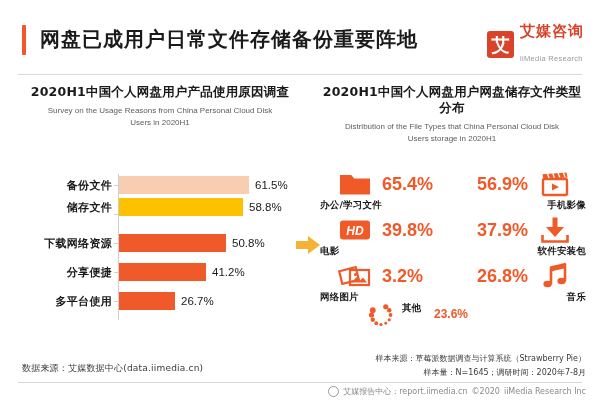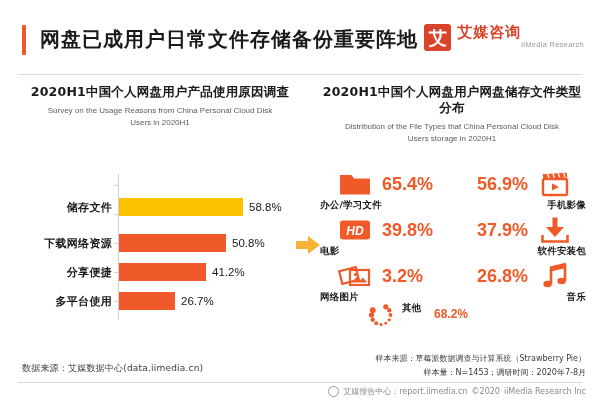--- a/index.html
+++ b/index.html
@@ -29,21 +29,21 @@
   }
   .logo{
     position:absolute;right:16px;top:24px;
     display:flex;align-items:center;gap:6px;
   }
   .logo-mark{
     width:27px;height:27px;border-radius:3px;background:#d8432a;
     color:#fff;font-size:18px;font-weight:bold;line-height:27px;
     text-align:center;font-family:"DejaVu Sans","Liberation Sans",sans-serif;
   }
-  .logo-text{display:flex;flex-direction:row;justify-content:center;}
+  .logo-text{display:flex;flex-direction:column;justify-content:center;}
   .logo-cn{
     font-size:15px;font-weight:bold;color:#d8432a;letter-spacing:1px;
     line-height:15px;font-family:"DejaVu Sans","Liberation Sans",sans-serif;
   }
   .logo-en{
     font-size:7.5px;color:#9a9a9a;letter-spacing:.3px;line-height:11px;
     margin-top:14px;
   }
 
   .divider{
@@ -185,20 +185,25 @@
   <div class="panel-left">
     <div class="panel-title-cn">2020H1中国个人网盘用户产品使用原因调查</div>
     <div class="panel-title-en">
       <div>Survey on the Usage Reasons from China Personal Cloud Disk</div>
       <div>Users in 2020H1</div>
     </div>
 
     <div class="chart" id="bar-chart">
       <div class="axis"></div>
     <div class="axis-tick" style="top: 13px;"></div>
+        <div class="bar-row" style="top: 2px;">
+          <div class="bar-label">备份文件</div>
+          <div class="bar-fill" style="width: 130px; background: rgb(248, 205, 178);"></div>
+          <div class="bar-value" style="left: 241px;">61.5%</div>
+        </div>
         <div class="axis-tick" style="top: 42px;"></div>
         <div class="bar-row" style="top: 24px;">
           <div class="bar-label">储存文件</div>
           <div class="bar-fill" style="width: 124px; background: rgb(252, 194, 0);"></div>
           <div class="bar-value" style="left: 235px;">58.8%</div>
         </div>
         <div class="axis-tick" style="top: 71px;"></div>
         <div class="bar-row" style="top: 60px;">
           <div class="bar-label">下载网络资源</div>
           <div class="bar-fill" style="width: 107px; background: rgb(240, 90, 42);"></div>
@@ -309,29 +314,29 @@
               <circle cx="21.23" cy="17.75" r="1.6" fill="#ef5a28"></circle>
               <circle cx="17.75" cy="21.23" r="1.4" fill="#ef5a28"></circle>
               <circle cx="13.00" cy="22.50" r="1.6" fill="#ef5a28"></circle>
               <circle cx="8.25" cy="21.23" r="1.9" fill="#ef5a28"></circle>
               <circle cx="4.77" cy="17.75" r="2.2" fill="#ef5a28"></circle>
               <circle cx="3.50" cy="13.00" r="2.6" fill="#ef5a28"></circle>
               <circle cx="4.77" cy="8.25" r="2.9" fill="#ef5a28"></circle>
             </svg>
           </div>
           <div class="cat-label-other">其他</div>
-          <div class="pct-other">68.2%</div>
+          <div class="pct-other">23.6%</div>
         </div>
       </div>
   </div>
 
   <div class="footer-left">数据来源：艾媒数据中心(data.iimedia.cn)</div>
   <div class="footer-right">
     <div>样本来源：草莓派数据调查与计算系统（Strawberry Pie）</div>
-    <div>样本量：N=1453；调研时间：2020年7-8月</div>
+    <div>样本量：N=1645；调研时间：2020年7-8月</div>
   </div>
   <div class="footer-rule"></div>
   <div class="footer-bottom">
     <span class="globe"></span>
     <span>艾媒报告中心：report.iimedia.cn</span>
     <span>©2020</span>
     <span>iiMedia Research Inc</span>
   </div>
 
 </div>

